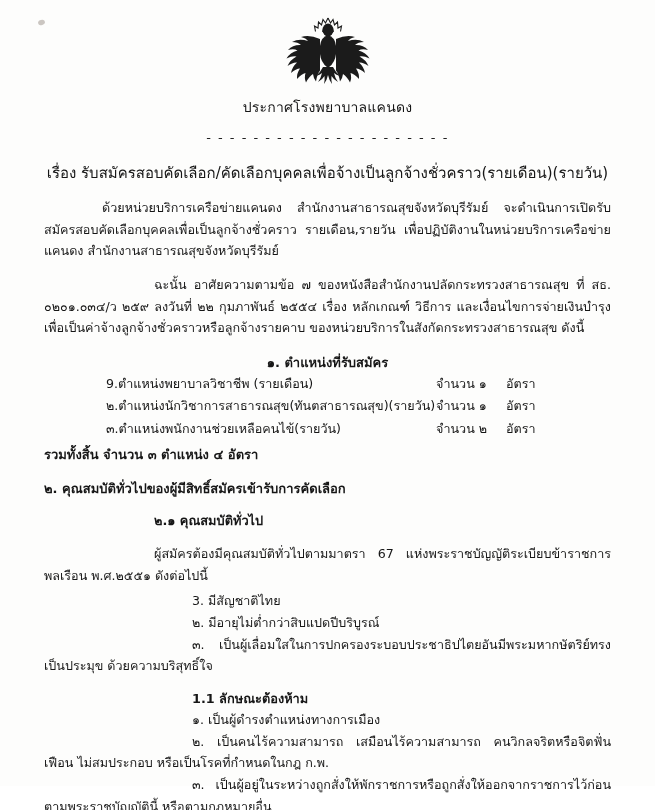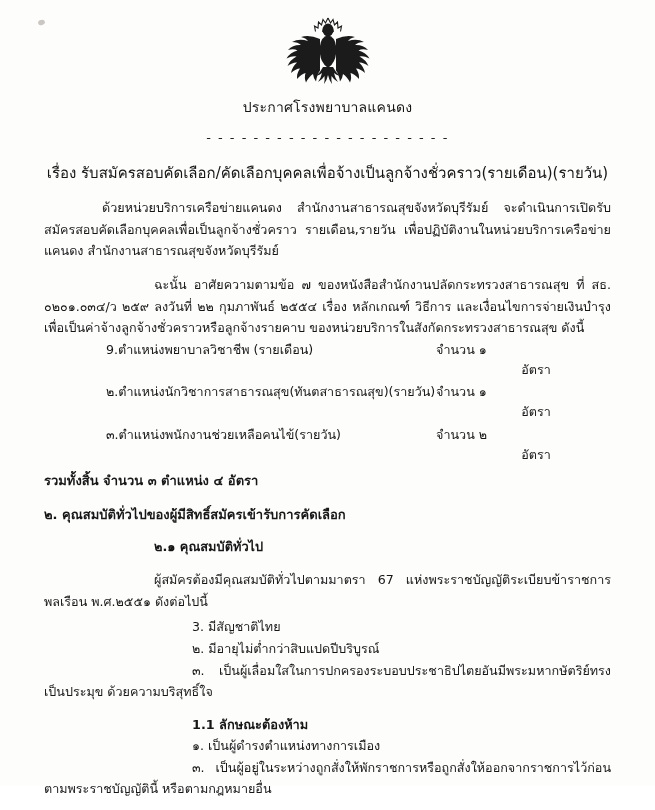--- a/index.html
+++ b/index.html
@@ -102,21 +102,21 @@
   }
 
   .pos-row {
     display: flex;
     font-size: 12.6px;
     line-height: 1.78;
     margin-left: 62px;
   }
   .pos-row .name { flex: 0 0 330px; }
   .pos-row .qty { flex: 0 0 70px; text-align: left; }
-  .pos-row .unit { flex: 0 0 60px; text-align: center; margin-top: 20px; }
+  .pos-row .unit { flex: 0 0 60px; text-align: left; }
 
   .total-line {
     font-size: 13px;
     font-weight: bold;
     margin-top: 4px;
     margin-left: 0;
   }
 
   .list-item {
     font-size: 12.6px;
@@ -162,20 +162,21 @@
     </svg>
   </div>
 
   <div class="doc-title">ประกาศโรงพยาบาลแคนดง</div>
   <div class="rule">- - - - - - - - - - - - - - - - - - - - -</div>
   <div class="subject">เรื่อง  รับสมัครสอบคัดเลือก/คัดเลือกบุคคลเพื่อจ้างเป็นลูกจ้างชั่วคราว(รายเดือน)(รายวัน)</div>
 
   <p class="body indent">ด้วยหน่วยบริการเครือข่ายแคนดง  สำนักงานสาธารณสุขจังหวัดบุรีรัมย์ จะดำเนินการเปิดรับสมัครสอบคัดเลือกบุคคลเพื่อเป็นลูกจ้างชั่วคราว รายเดือน,รายวัน   เพื่อปฏิบัติงานในหน่วยบริการเครือข่ายแคนดง  สำนักงานสาธารณสุขจังหวัดบุรีรัมย์</p>
   <p class="body indent-lg">ฉะนั้น  อาศัยความตามข้อ  ๗   ของหนังสือสำนักงานปลัดกระทรวงสาธารณสุข ที่ สธ. ๐๒๐๑.๐๓๔/ว ๒๕๙ ลงวันที่ ๒๒ กุมภาพันธ์ ๒๕๕๔ เรื่อง หลักเกณฑ์ วิธีการ และเงื่อนไขการจ่ายเงินบำรุงเพื่อเป็นค่าจ้างลูกจ้างชั่วคราวหรือลูกจ้างรายคาบ ของหน่วยบริการในสังกัดกระทรวงสาธารณสุข ดังนี้</p>
 
+  <div class="section-head">๑. ตำแหน่งที่รับสมัคร</div>
 
   <div class="pos-row">
     <span class="name">9.ตำแหน่งพยาบาลวิชาชีพ (รายเดือน)</span>
     <span class="qty">จำนวน  ๑</span>
     <span class="unit">อัตรา</span>
   </div>
   <div class="pos-row">
     <span class="name">๒.ตำแหน่งนักวิชาการสาธารณสุข(ทันตสาธารณสุข)(รายวัน)</span>
     <span class="qty">จำนวน  ๑</span>
     <span class="unit">อัตรา</span>
@@ -194,15 +195,16 @@
   <p class="body indent-lg">ผู้สมัครต้องมีคุณสมบัติทั่วไปตามมาตรา            67       แห่งพระราชบัญญัติระเบียบข้าราชการพลเรือน พ.ศ.๒๕๕๑ ดังต่อไปนี้</p>
 
   <div class="spacer-sm"></div>
   <div class="list-item">3. มีสัญชาติไทย</div>
   <div class="list-item">๒. มีอายุไม่ต่ำกว่าสิบแปดปีบริบูรณ์</div>
   <div class="list-item wrap">๓. เป็นผู้เลื่อมใสในการปกครองระบอบประชาธิปไตยอันมีพระมหากษัตริย์ทรงเป็นประมุข  ด้วยความบริสุทธิ์ใจ</div>
 
   <div class="sub-head2">1.1 ลักษณะต้องห้าม</div>
 
   <div class="list-item">๑. เป็นผู้ดำรงตำแหน่งทางการเมือง</div>
+  <div class="list-item wrap">๒. เป็นคนไร้ความสามารถ  เสมือนไร้ความสามารถ คนวิกลจริตหรือจิตฟั่นเฟือน  ไม่สมประกอบ หรือเป็นโรคที่กำหนดในกฎ ก.พ.</div>
   <div class="list-item wrap">๓. เป็นผู้อยู่ในระหว่างถูกสั่งให้พักราชการหรือถูกสั่งให้ออกจากราชการไว้ก่อนตามพระราชบัญญัตินี้ หรือตามกฎหมายอื่น</div>
 
 </div>
 
 </body></html>

